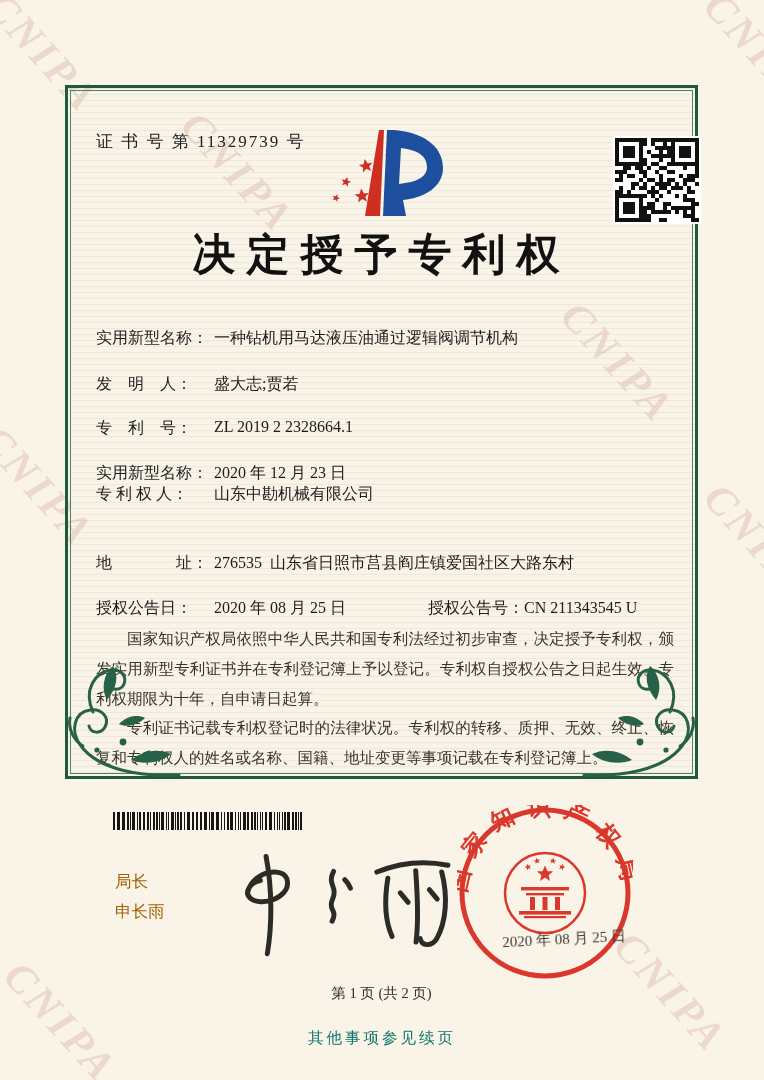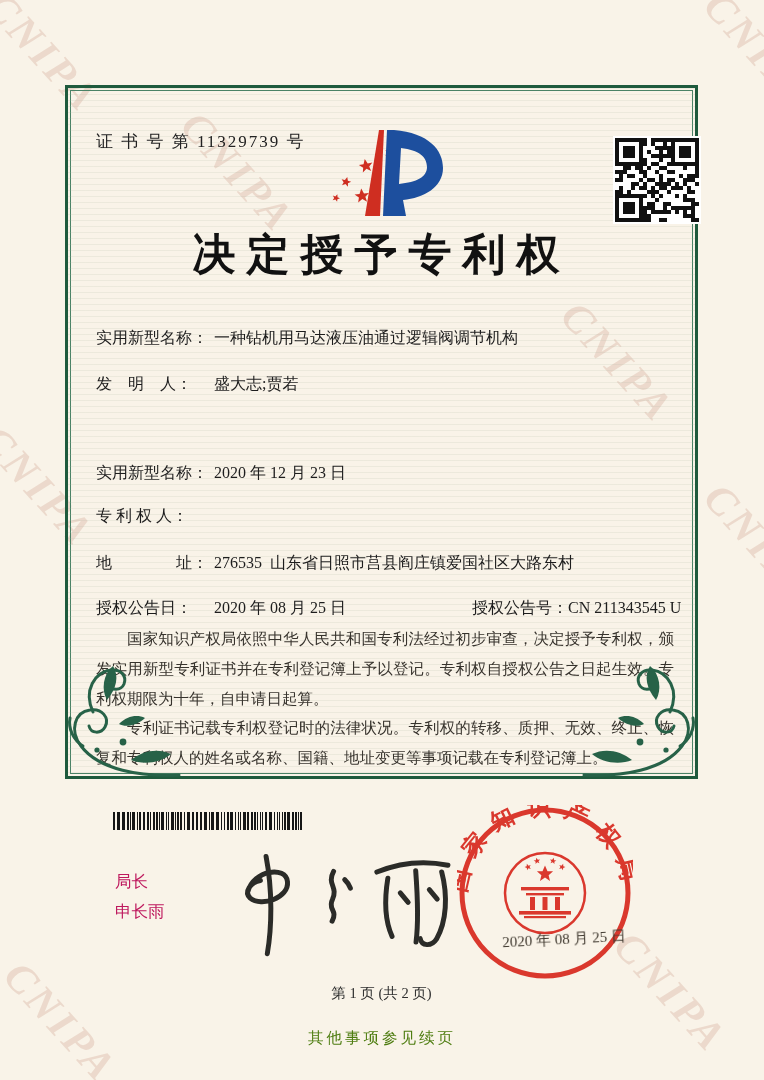--- a/index.html
+++ b/index.html
@@ -14,37 +14,37 @@
         background:repeating-linear-gradient(180deg,rgba(170,182,160,0.16) 0 1px,transparent 1px 6px);
         pointer-events:none;}
   .certnum{position:absolute;left:28px;top:42px;font-size:17px;letter-spacing:2px;color:#222;z-index:2;white-space:pre;}
   .logo{position:absolute;left:255px;top:36px;z-index:2;}
   .qr{position:absolute;left:545px;top:48px;z-index:2;background:#fff;padding:2px;}
   .title{position:absolute;left:0;right:0;top:138px;text-align:center;font-size:43px;font-weight:700;
          letter-spacing:11px;color:#111;z-index:2;}
   .frow{position:absolute;left:28px;display:flex;font-size:16px;z-index:2;}
   .lab{flex:none;width:118px;white-space:pre;}
   .val{white-space:pre;}
-  .pair2{position:absolute;left:332px;top:0;white-space:pre;margin-left:44px;}
+  .pair2{position:absolute;left:332px;top:0;white-space:pre;}
   .paras{position:absolute;left:28px;top:536px;width:578px;z-index:2;font-size:15.5px;
          line-height:1.92;color:#37332d;text-align:justify;}
   .paras p{margin:0;text-indent:2em;}
   .bars{position:absolute;left:45px;top:724px;z-index:2;}
-  .director{position:absolute;left:47px;z-index:2;font-size:16.5px;color:#be185d;}
+  .director{position:absolute;left:47px;z-index:2;font-size:16.5px;color:#a16207;}
   .sig{position:absolute;left:150px;top:758px;z-index:3;transform:rotate(-2deg);}
   .seal{position:absolute;left:389px;top:717px;z-index:4;opacity:.93;mix-blend-mode:multiply;}
   .sealdate{position:absolute;left:408px;top:842px;width:176px;text-align:center;font-size:15px;
             color:#413a30;transform:rotate(-3deg);z-index:5;white-space:pre;}
   .pageinfo{position:absolute;left:0;right:0;top:896px;text-align:center;font-size:14.5px;
             color:#2e2e2e;z-index:2;white-space:pre;font-family:Liberation Serif, serif;}
   .corner{position:absolute;bottom:-6px;z-index:3;}
   .corner.l{left:-5px;}
   .corner.r{right:-5px;transform:scaleX(-1);}
   .footnote{position:absolute;left:0;right:0;top:1028px;text-align:center;font-size:15.5px;
-            color:#4d7c0f;z-index:2;letter-spacing:3px;}
+            color:#0f766e;z-index:2;letter-spacing:3px;}
 </style>
 </head>
 <body>
 
 <div class="page">
 
   <span class="wm" style="left:-30px;top:28px">CNIPA</span>
   <span class="wm" style="left:165px;top:148px">CNIPA</span>
   <span class="wm" style="left:688px;top:28px">CNIPA</span>
   <span class="wm" style="left:545px;top:338px">CNIPA</span>
@@ -229,26 +229,31 @@
     <div class="title">决定授予专利权</div>
 
     <div class="frow" style="top:286px">
       <span class="lab">发　明　人：</span>
       <span class="val">盛大志;贾若</span>
     </div>
     <div class="frow" style="top:240px">
       <span class="lab">实用新型名称：</span>
       <span class="val">一种钻机用马达液压油通过逻辑阀调节机构</span>
     </div>
+    <div class="frow" style="top:330px">
+      <span class="lab">专　利　号：</span>
+      <span class="val">ZL 2019 2 2328664.1</span>
+    </div>
     <div class="frow" style="top:375px">
       <span class="lab">实用新型名称：</span>
       <span class="val">2020 年 12 月 23 日</span>
     </div>
-    <div class="frow" style="top:418px">
+    <div class="frow" style="top:396px">
       <span class="lab">专 利 权 人：</span>
+      <span class="val">山东中勘机械有限公司</span>
     </div>
     <div class="frow" style="top:465px">
       <span class="lab">地　　　　址：</span>
       <span class="val">276535  山东省日照市莒县阎庄镇爱国社区大路东村</span>
     </div>
     <div class="frow" style="top:510px">
       <span class="lab">授权公告日：</span>
       <span class="val">2020 年 08 月 25 日</span>
       <span class="pair2"><span>授权公告号：</span><span>CN 211343545 U</span></span>
     </div>

